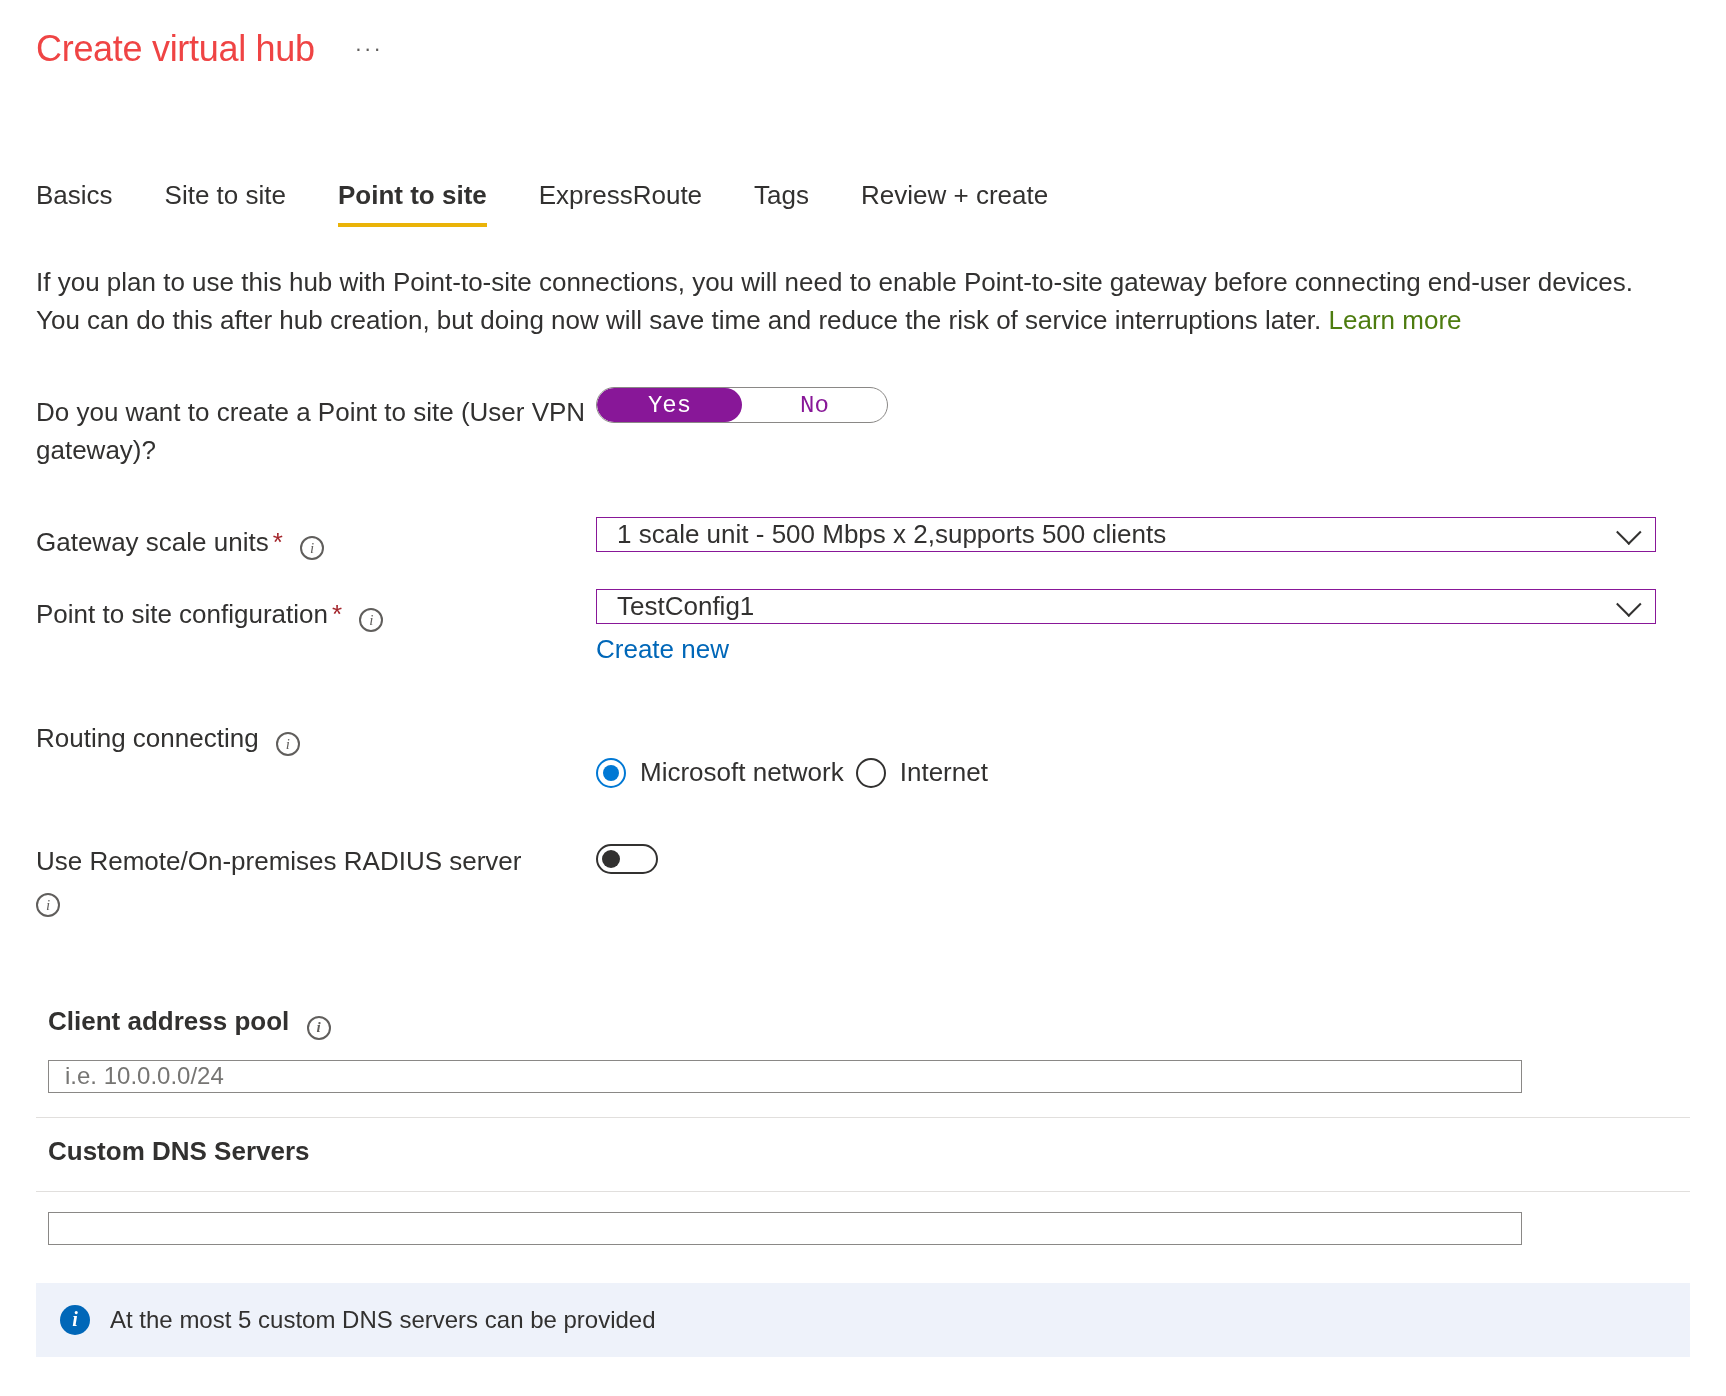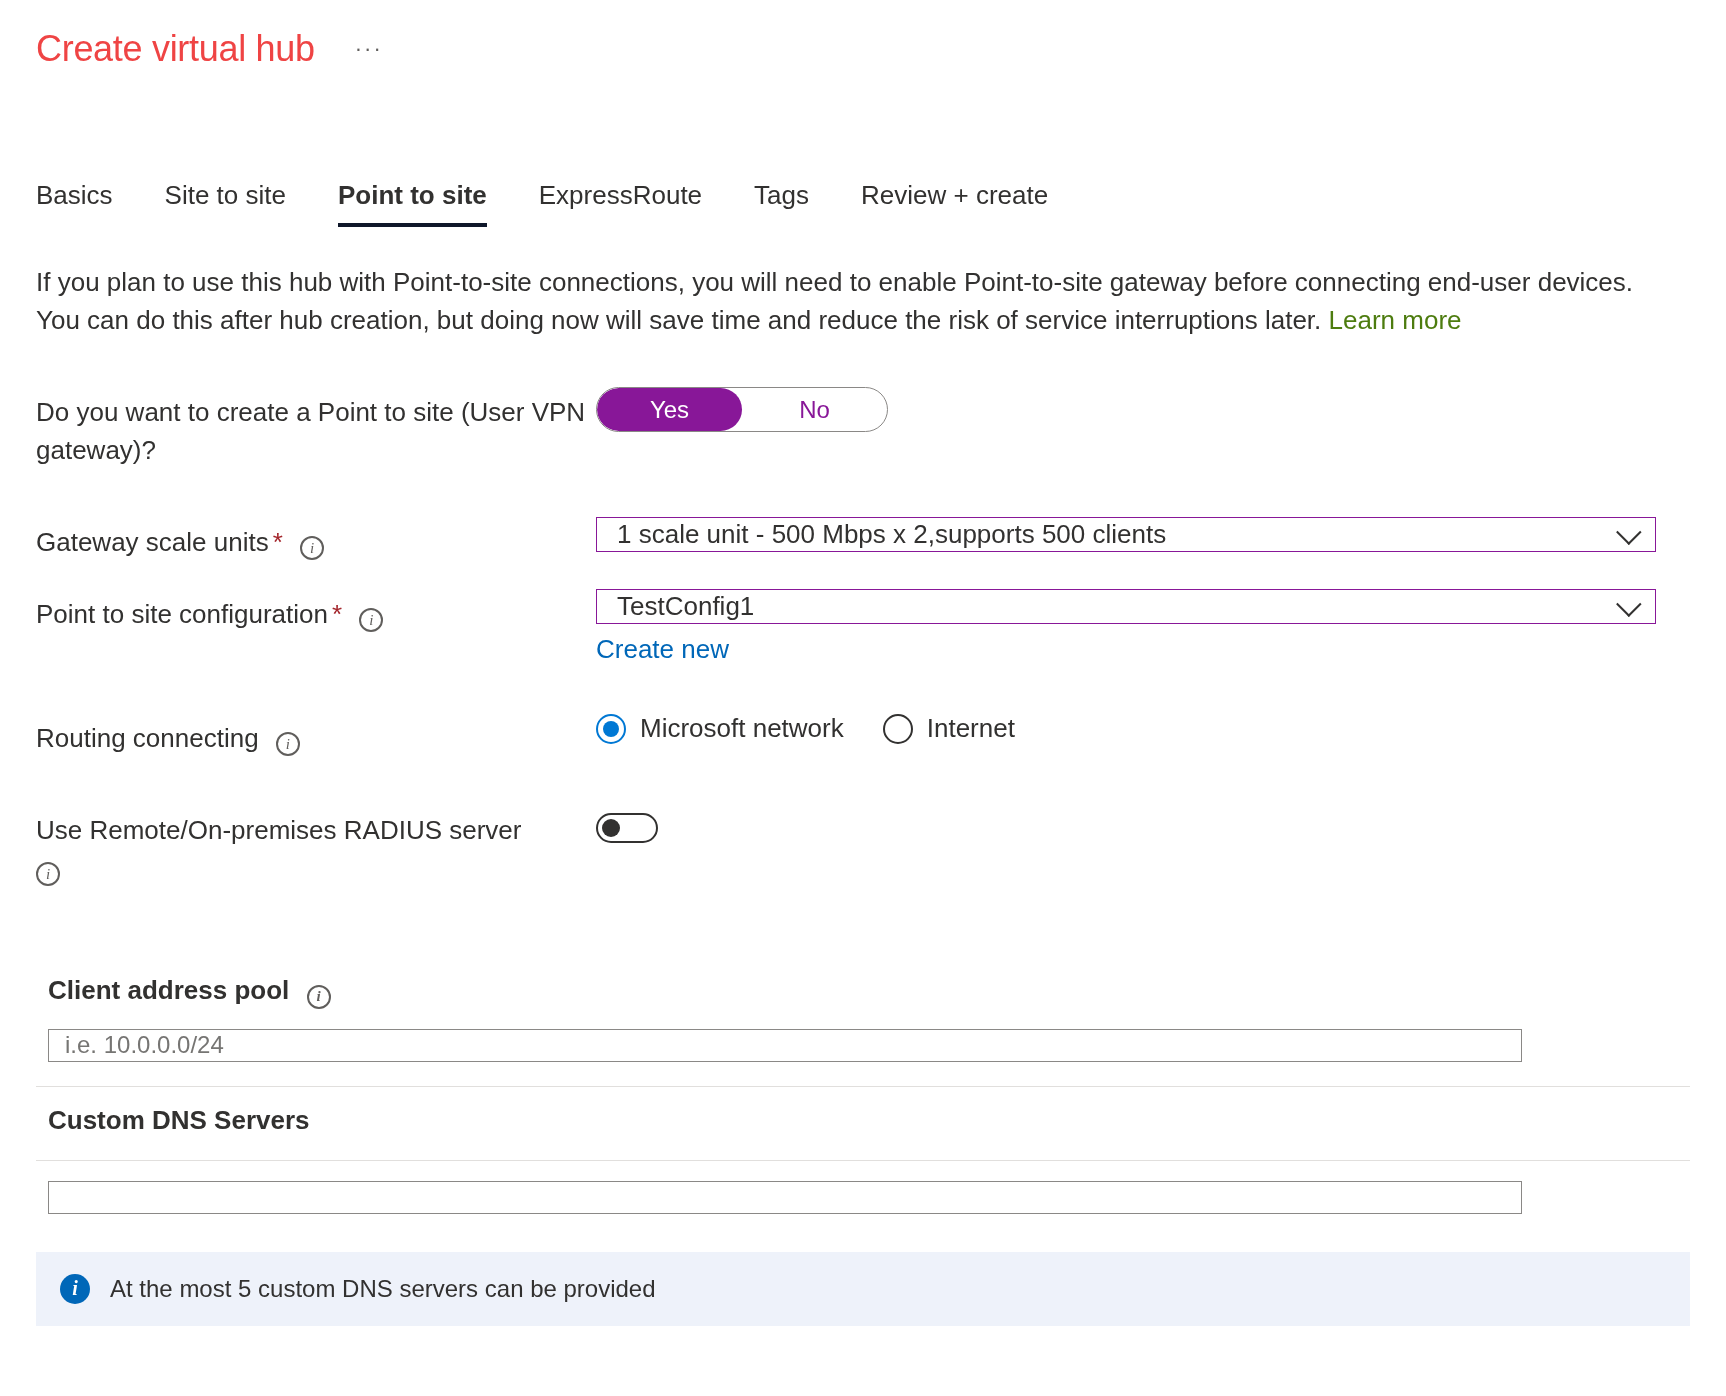--- a/index.html
+++ b/index.html
@@ -39,21 +39,21 @@
   }
   .tab {
     font-size: 26px;
     color: #323130;
     padding-bottom: 12px;
     cursor: pointer;
     border-bottom: 4px solid transparent;
   }
   .tab.active {
     font-weight: 600;
-    border-bottom: 4px solid #0f172a;
+    border-bottom: 4px solid #eab308;
   }
   .description {
     margin-top: 36px;
     font-size: 26px;
     line-height: 38px;
     color: #323130;
     max-width: 1620px;
   }
   .description a {
     color: #4d7c0f;
@@ -94,21 +94,22 @@
     margin-left: 10px;
     font-style: italic;
     font-family: Georgia, serif;
   }
   
   .pill-toggle {
     display: inline-flex;
     border: 1px solid #8a8886;
     border-radius: 28px;
     overflow: hidden;
-    height: 45px;
+    height: 36px;
+    font-family: Liberation Mono, monospace;
   }
   .pill-option {
     width: 145px;
     display: flex;
     align-items: center;
     justify-content: center;
     font-size: 24px;
     cursor: pointer;
   }
   .pill-option.selected {
@@ -143,21 +144,22 @@
   .create-new {
     margin-top: 10px;
     font-size: 26px;
     color: #0067b8;
     cursor: pointer;
   }
   
   .radio-group {
     display: flex;
     align-items: center;
-    gap: 39px;
+    gap: 12px;
+    margin-top: 44px;
   }
   .radio-item {
     display: flex;
     align-items: center;
     gap: 14px;
     cursor: pointer;
   }
   .radio-outer {
     width: 30px;
     height: 30px;

